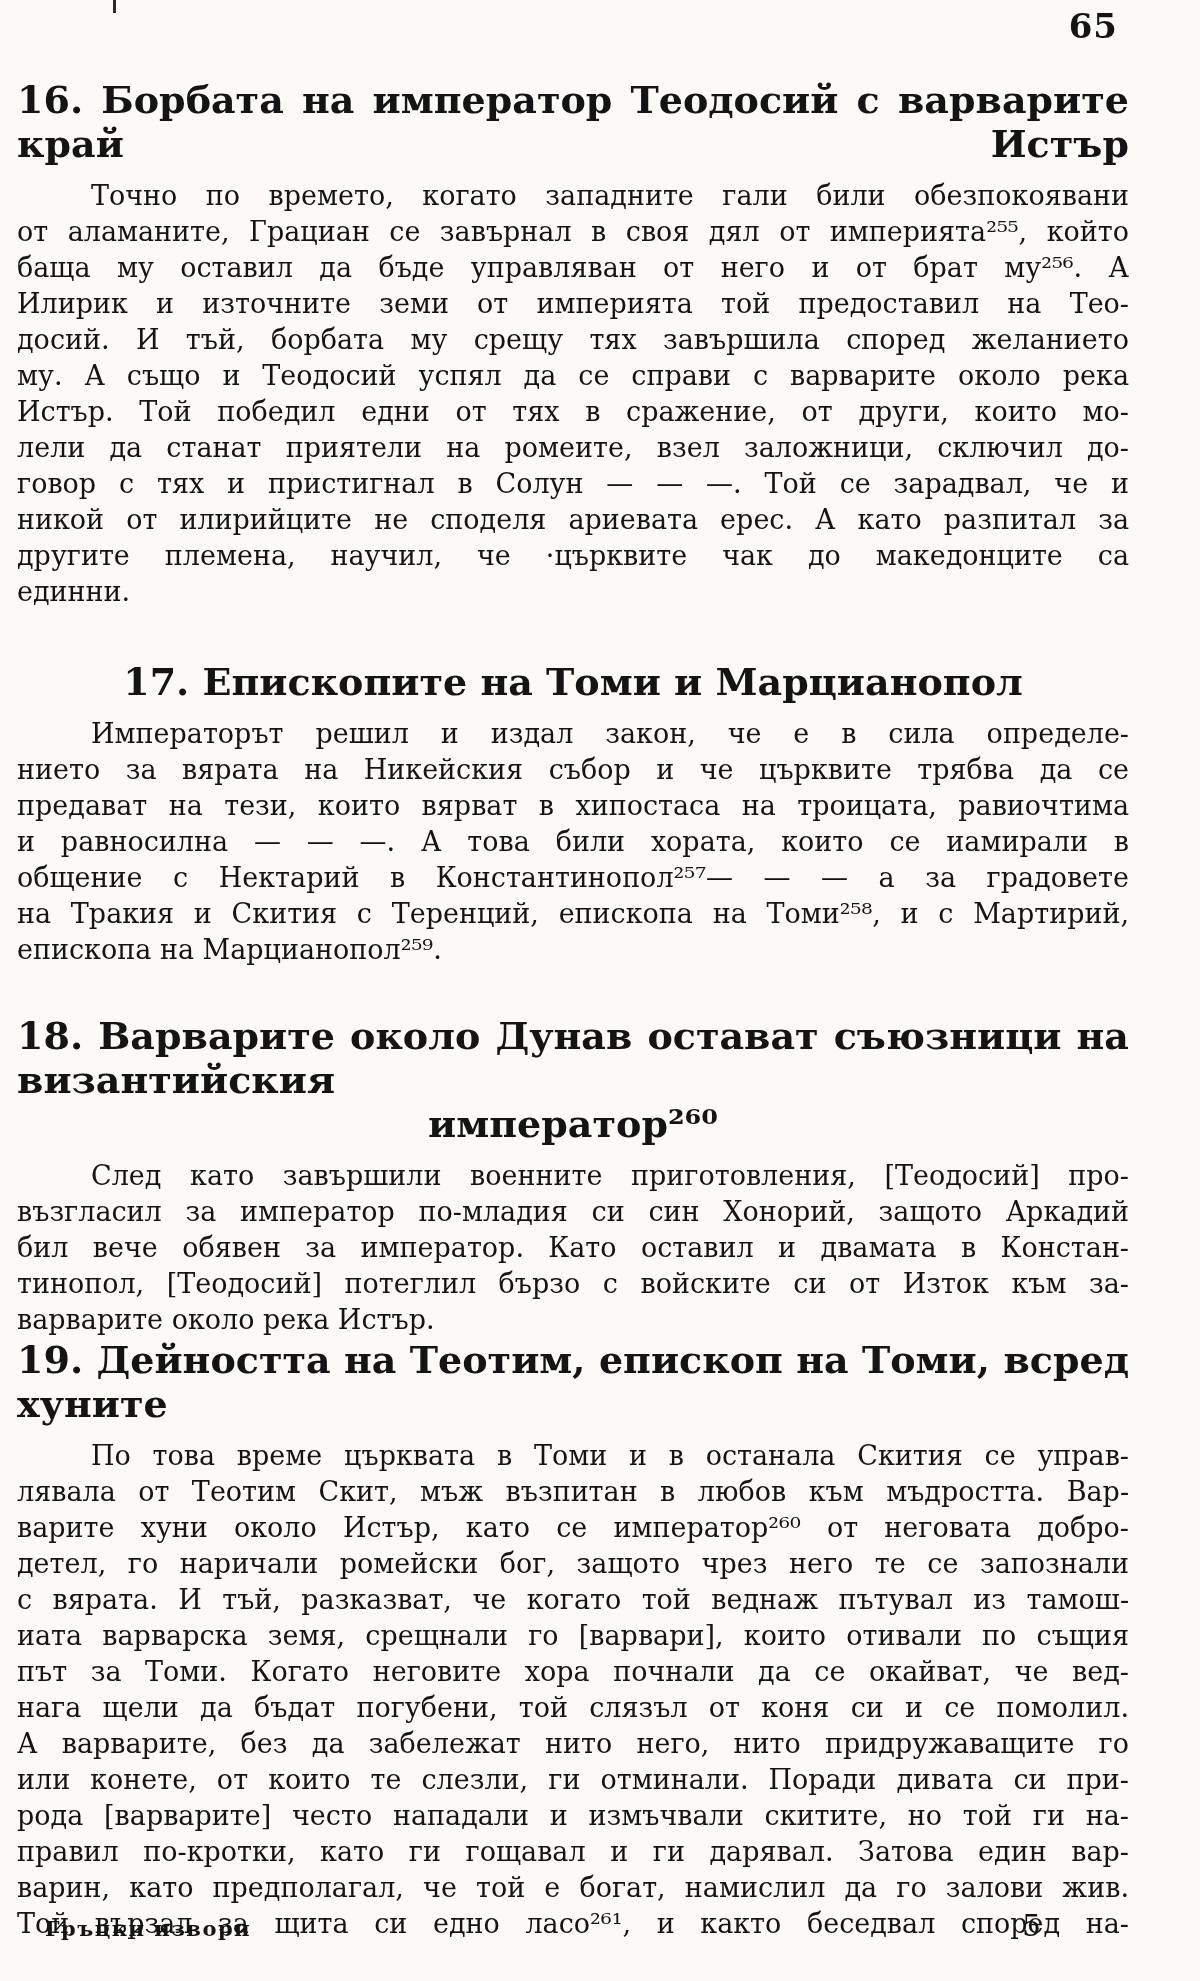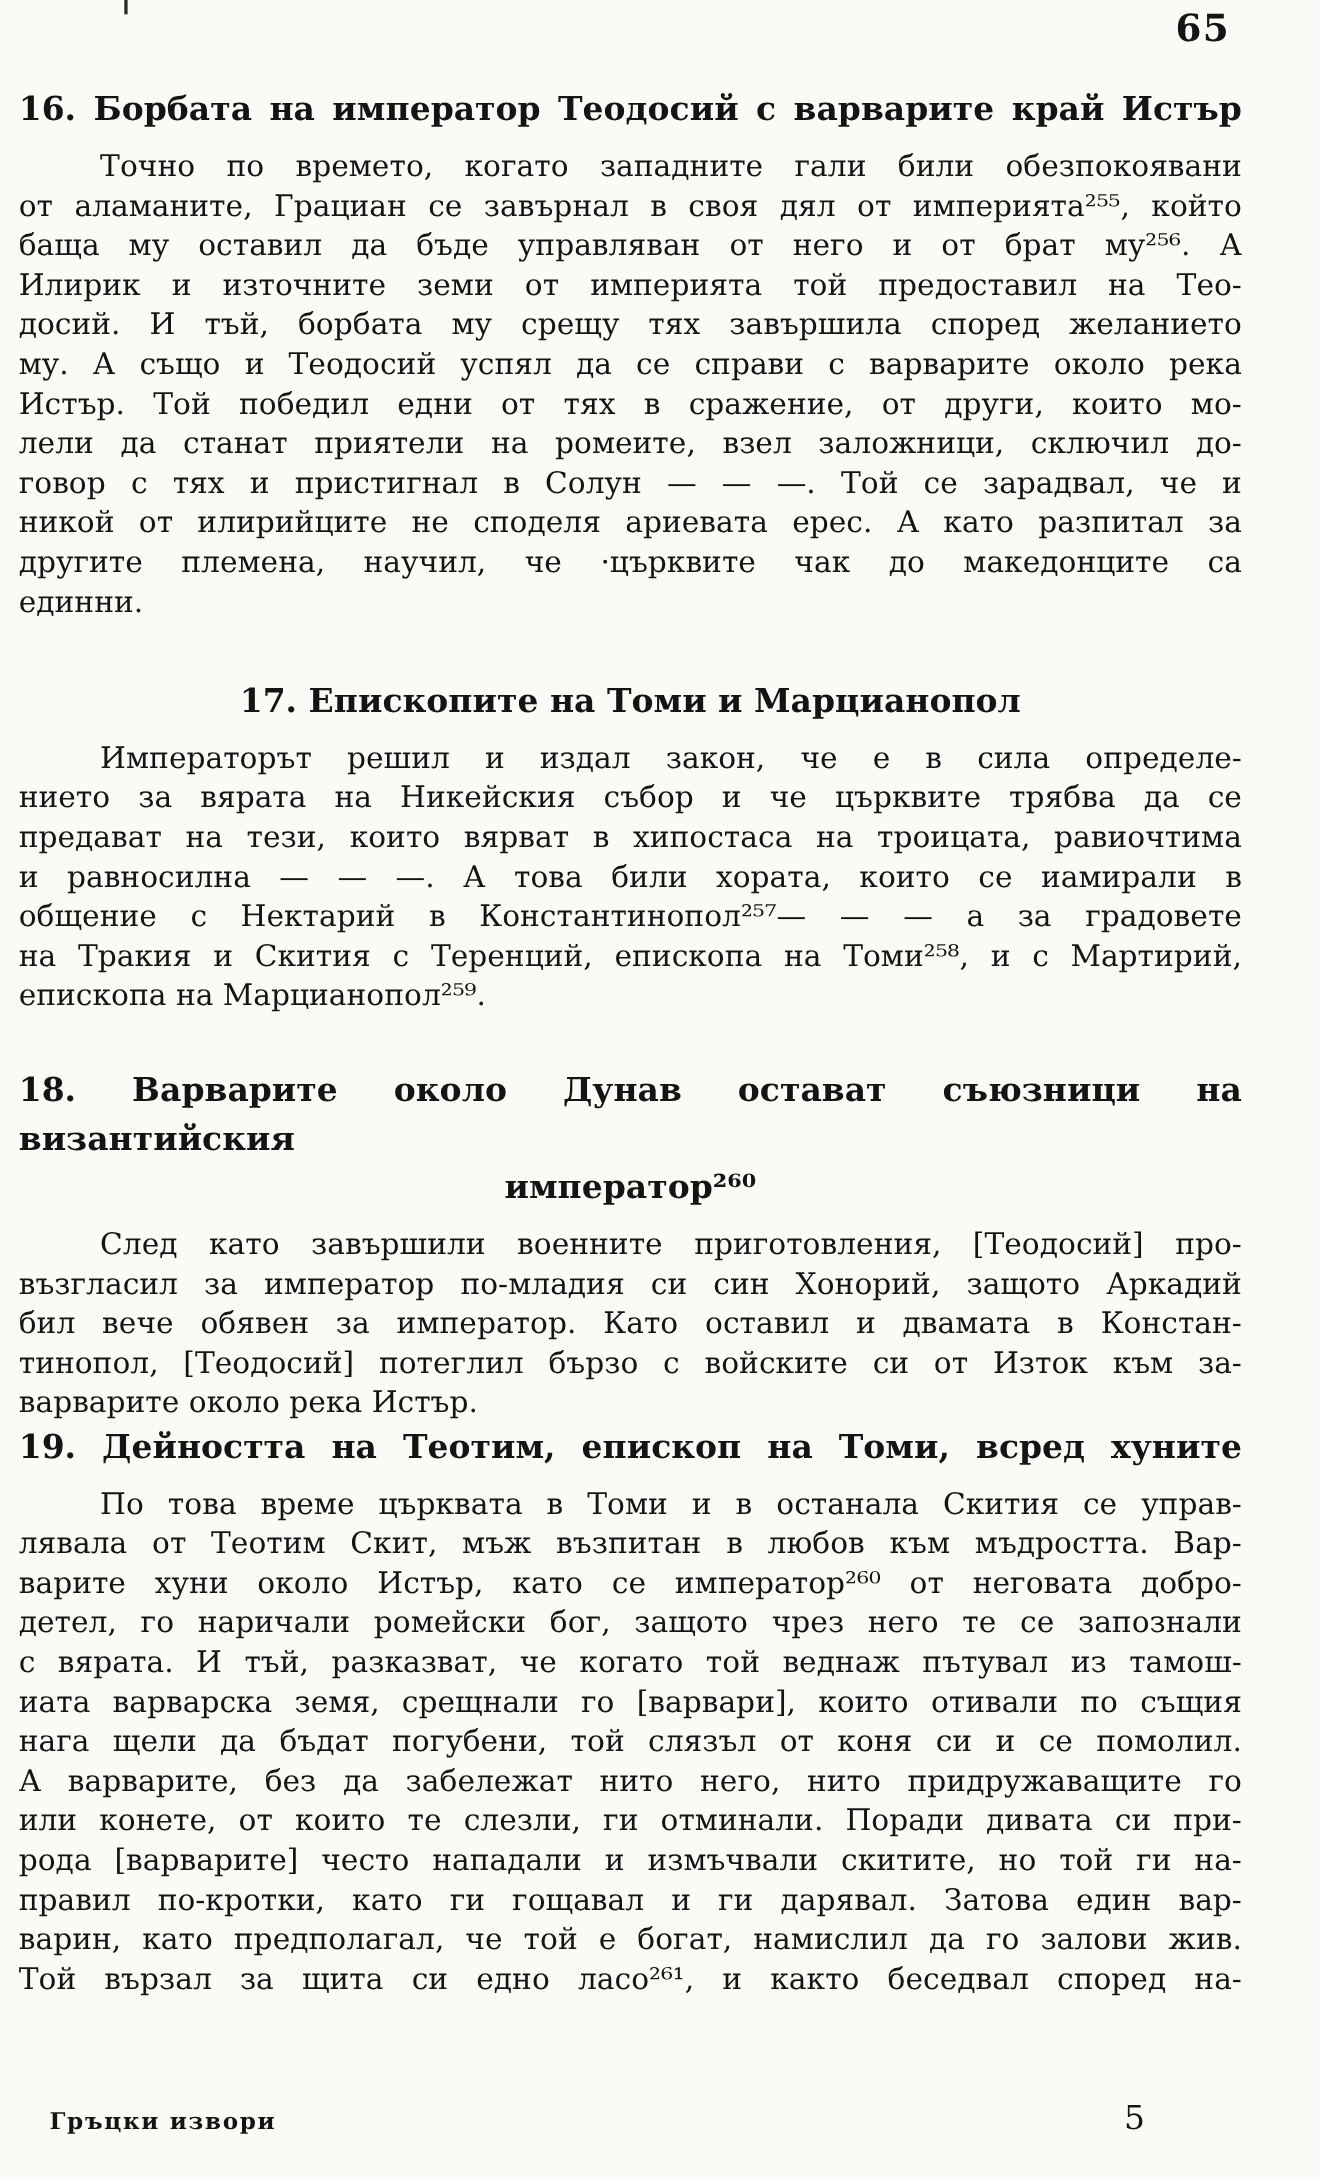--- a/index.html
+++ b/index.html
@@ -13,21 +13,21 @@
     margin:0 auto;
   }
   .pagenum{
     position:absolute;top:6px;right:82px;
     font-size:34px;font-weight:bold;letter-spacing:1px;
   }
   .artifact-tick{
     position:absolute;left:113px;top:0;width:3px;height:13px;background:#2a2a2a;
   }
   .content{position:absolute;left:17px;top:62px;width:1112px;}
-  .heading{font-weight:bold;font-size:30px;line-height:44px;}
+  .heading{font-weight:bold;font-size:38px;line-height:44px;}
   .heading.justify{text-align:justify;text-align-last:justify;}
   .heading.center{text-align:center;}
   .paragraph{margin-top:12px;}
   .line{
     font-size:27px;line-height:36px;
     text-align:justify;text-align-last:justify;
     white-space:normal;
   }
   .line.indent{text-indent:74px;}
   .line.end{text-align-last:left;}
@@ -93,20 +93,21 @@
         </section>
         <section class="section" data-name="section-19">
           <div class="heading justify" data-name="section-19-heading">19. Дейността на Теотим, епископ на Томи, всред хуните</div>
           <div class="paragraph" data-name="section-19-paragraph">
             <div class="line indent" data-name="text-line">По това време църквата в Томи и в останала Скития се управ-</div>
             <div class="line" data-name="text-line">лявала от Теотим Скит, мъж възпитан в любов към мъдростта. Вар-</div>
             <div class="line" data-name="text-line">варите хуни около Истър, като се император²⁶⁰ от неговата добро-</div>
             <div class="line" data-name="text-line">детел, го наричали ромейски бог, защото чрез него те се запознали</div>
             <div class="line" data-name="text-line">с вярата. И тъй, разказват, че когато той веднаж пътувал из тамош-</div>
             <div class="line" data-name="text-line">иата варварска земя, срещнали го [варвари], които отивали по същия</div>
+            <div class="line" data-name="text-line">път за Томи. Когато неговите хора почнали да се окайват, че вед-</div>
             <div class="line" data-name="text-line">нага щели да бъдат погубени, той слязъл от коня си и се помолил.</div>
             <div class="line" data-name="text-line">А варварите, без да забележат нито него, нито придружаващите го</div>
             <div class="line" data-name="text-line">или конете, от които те слезли, ги отминали. Поради дивата си при-</div>
             <div class="line" data-name="text-line">рода [варварите] често нападали и измъчвали скитите, но той ги на-</div>
             <div class="line" data-name="text-line">правил по-кротки, като ги гощавал и ги дарявал. Затова един вар-</div>
             <div class="line" data-name="text-line">варин, като предполагал, че той е богат, намислил да го залови жив.</div>
             <div class="line" data-name="text-line">Той вързал за щита си едно ласо²⁶¹, и както беседвал според на-</div>
           </div>
         </section>
       </div>

